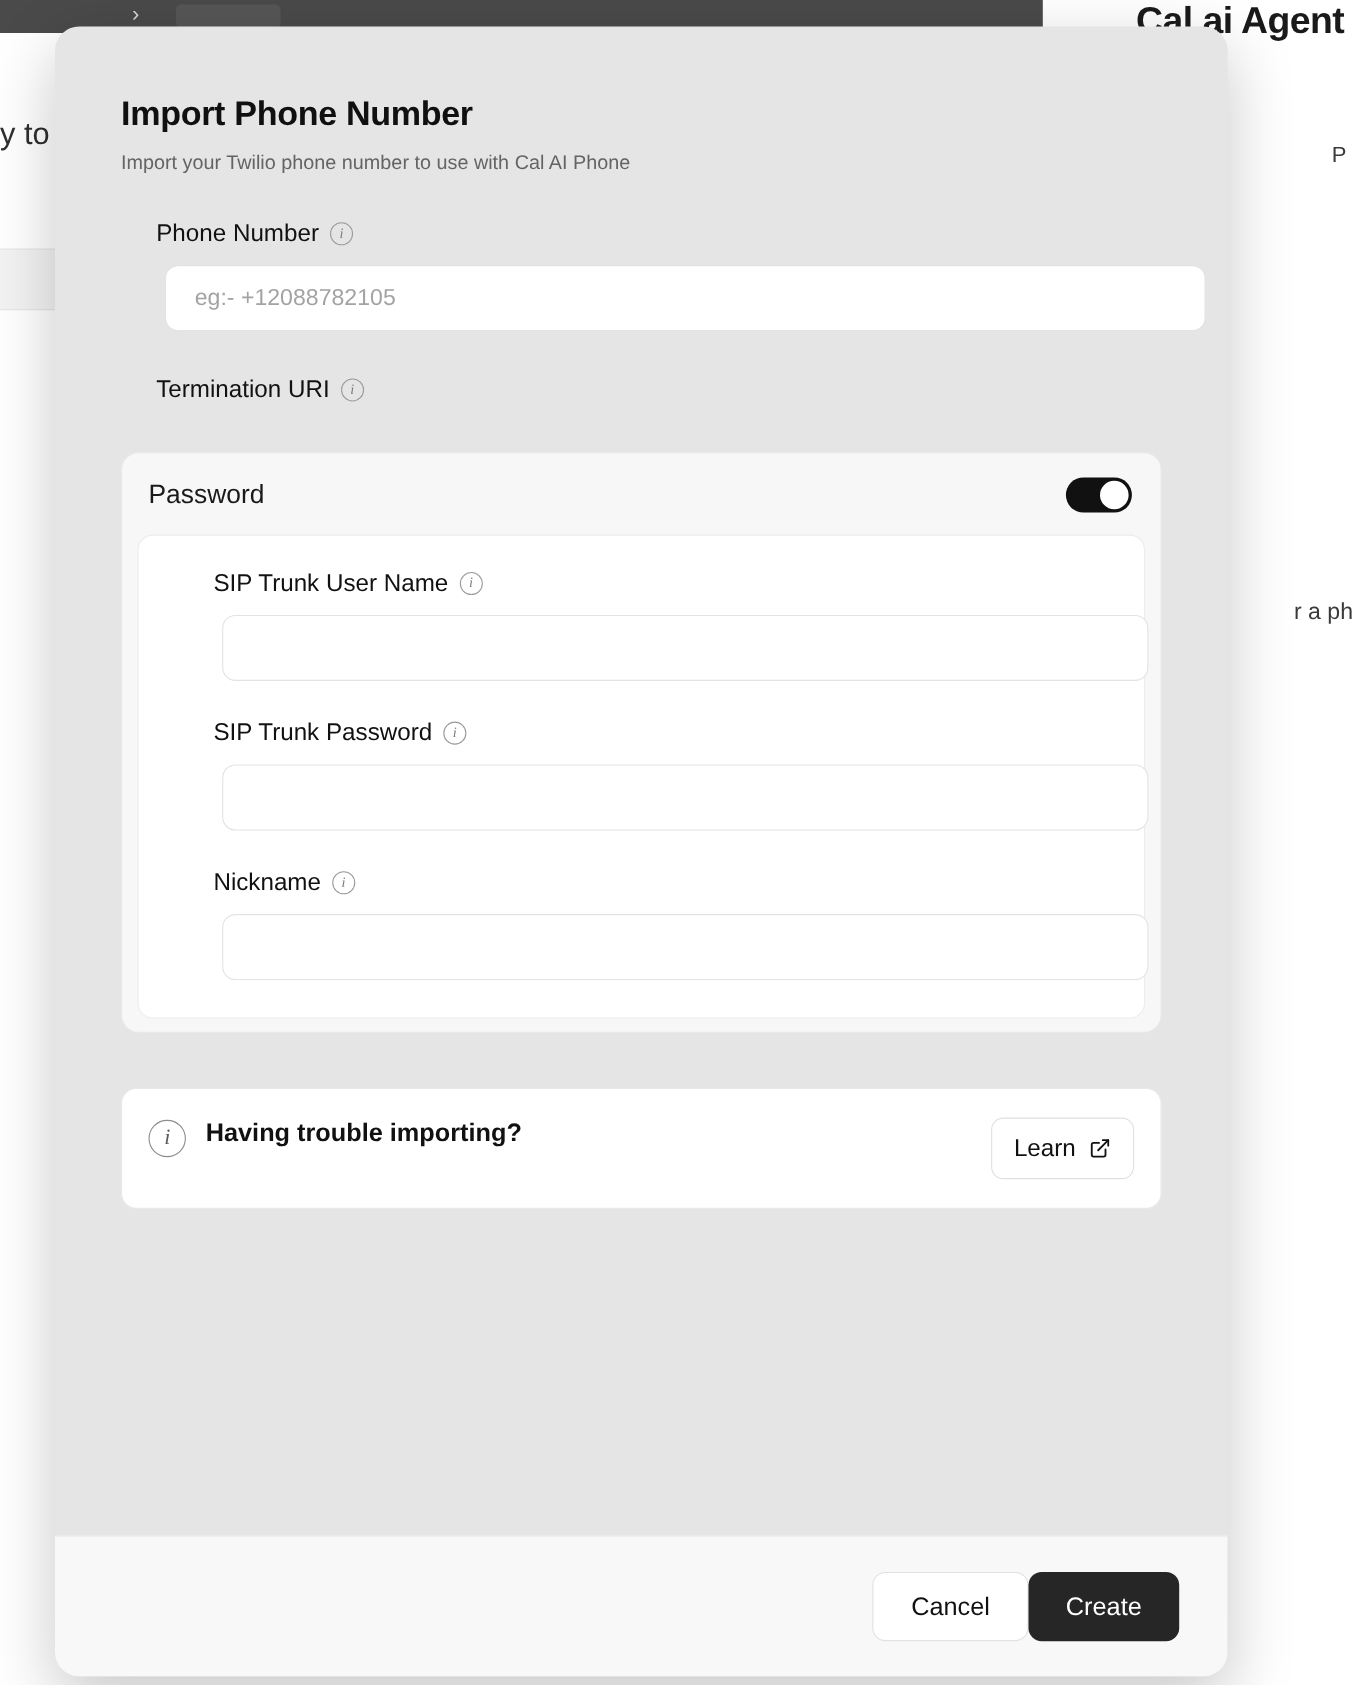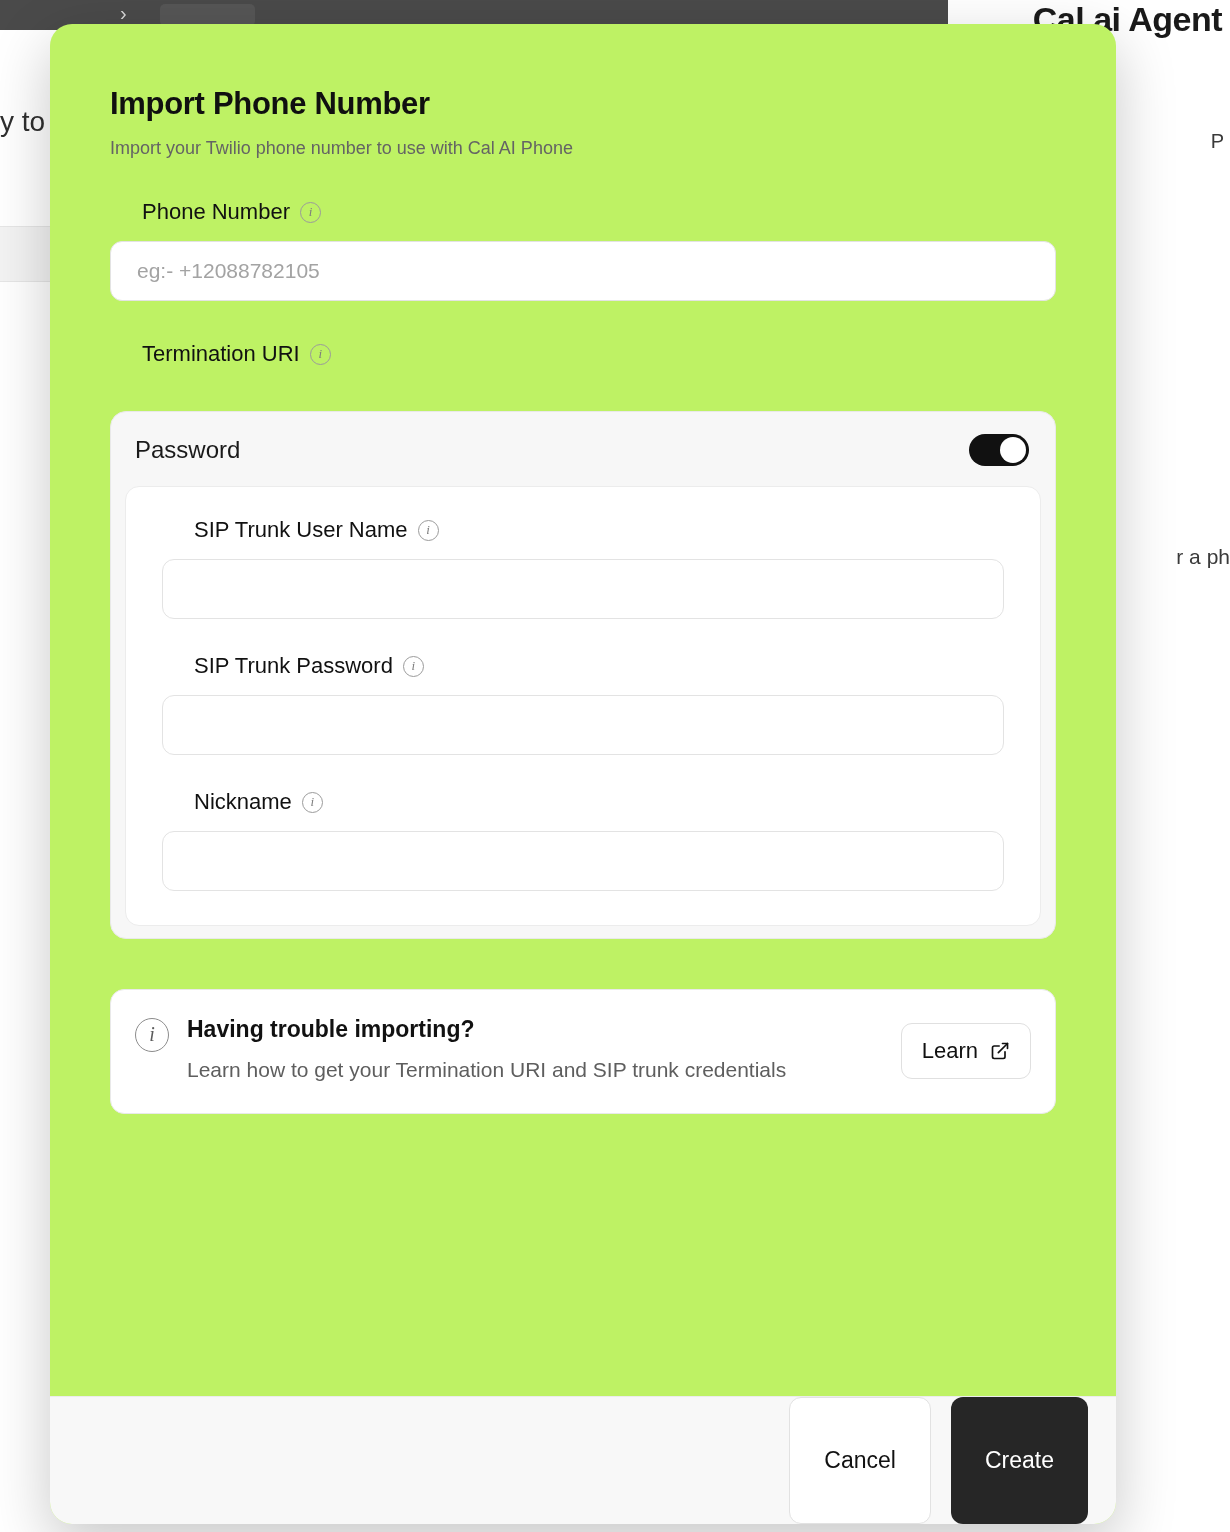--- a/index.html
+++ b/index.html
@@ -78,21 +78,21 @@
     white-space: nowrap;
   }
 
   
   .modal {
     position: absolute;
     left: 50px;
     top: 24px;
     width: 1066px;
     height: 1500px;
-    background: #bef264;
+    background: #e5e5e5;
     border-radius: 22px;
     box-shadow: 0 20px 60px rgba(0,0,0,0.22);
     display: flex;
     flex-direction: column;
     overflow: hidden;
   }
   .modal-body {
     flex: 1 1 auto;
     padding: 62px 60px 0 60px;
     overflow: hidden;
@@ -139,20 +139,21 @@
     width: 100%;
     height: 60px;
     border: 1.5px solid #e3e3e3;
     border-radius: 12px;
     padding: 0 26px;
     font-size: 21px;
     color: #111;
     background: #fff;
     outline: none;
     font-family: "Liberation Sans", sans-serif;
+    margin-left: 40px;
   }
   .text-input::placeholder { color: #a3a3a3; }
 
   
   .advanced {
     margin-top: 44px;
     border: 1.5px solid #e9e9e9;
     border-radius: 16px;
     background: #f7f7f7;
     padding: 0 0 12px 0;
@@ -245,23 +246,23 @@
   }
   .ext-icon { display: inline-block; width: 20px; height: 20px; }
 
   
   .modal-footer {
     flex: 0 0 auto;
     height: 128px;
     border-top: 1.5px solid #ececec;
     background: #f8f8f8;
     display: flex;
+    align-items: center;
     justify-content: flex-end;
-    gap: 20px;
-    padding: 0 28px;
+    padding: 0 44px;
   }
   .btn-cancel {
     border: 1.5px solid #e2e2e2;
     background: #fff;
     border-radius: 12px;
     padding: 17px 34px;
     font-size: 23px;
     color: #111;
     cursor: pointer;
     font-family: "Liberation Sans", sans-serif;
@@ -347,21 +348,20 @@
           <input class="text-input" type="text" placeholder="" style="">
         </div>
 
       </div>
     </div>
 
     <div class="help-card">
       <span class="help-icon">i</span>
       <div class="help-text">
         <div class="help-title">Having trouble importing?</div>
-        <div class="help-desc">Learn how to get your Termination URI and SIP trunk credentials</div>
       </div>
       <button class="learn-btn">
         <span>Learn</span>
         <span class="ext-icon">
           <svg width="20" height="20" viewBox="0 0 24 24" fill="none" stroke="#111" stroke-width="2" stroke-linecap="round" stroke-linejoin="round">
             <path d="M18 13v6a2 2 0 0 1-2 2H5a2 2 0 0 1-2-2V8a2 2 0 0 1 2-2h6"></path>
             <polyline points="15 3 21 3 21 9"></polyline>
             <line x1="10" y1="14" x2="21" y2="3"></line>
           </svg>
         </span>

